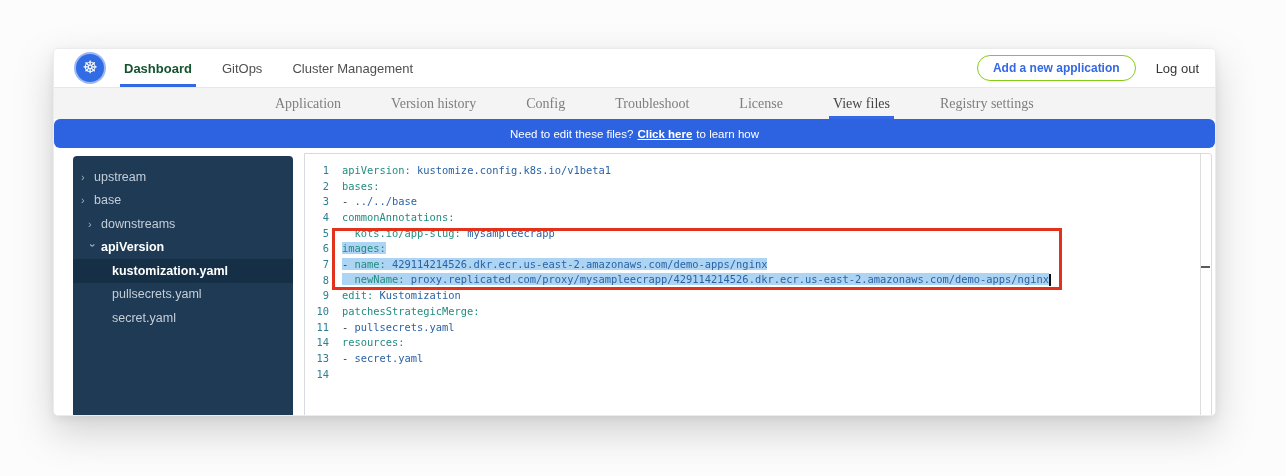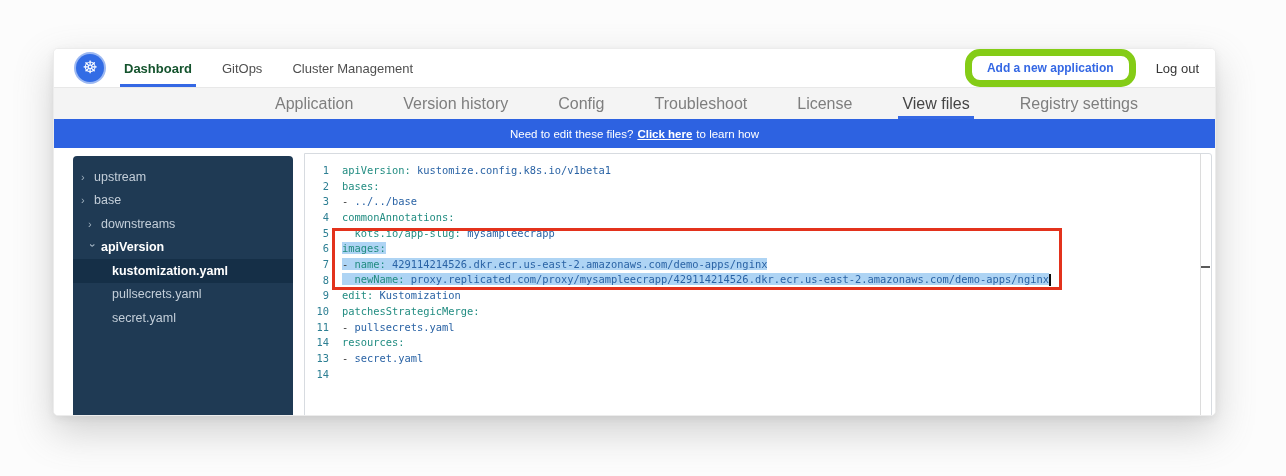--- a/index.html
+++ b/index.html
@@ -22,37 +22,37 @@
   .logo { width:28px; height:28px; border-radius:50%; background:var(--logo-blue);
           box-shadow:0 0 0 2px #9db9f2; color:#fff; font-size:17px; line-height:28px;
           text-align:center; }
   .nav-items { display:flex; align-items:stretch; }
   .nav-item { position:relative; display:flex; align-items:center; padding:0 4px;
               margin-right:22px; font-size:13px; color:#4f4f4f; cursor:pointer; }
   .nav-item.active { color:#14532d; font-weight:bold; }
   .nav-item.active::after { content:""; position:absolute; left:0; right:0; bottom:0;
               height:3px; background:var(--accent); }
   .topnav .spacer { flex:1; }
-  .add-btn { align-self:center; border:7px solid #84cc16; color:var(--accent);
+  .add-btn { align-self:center; border:1px solid #84cc16; color:var(--accent);
              background:#fff; border-radius:15px; padding:5px 15px; font-size:12px;
              font-weight:bold; font-family:inherit; cursor:pointer; margin-right:20px; }
   .logout { align-self:center; font-size:13px; color:#363636; cursor:pointer; }
 
   
   .subnav { height:31px; background:#f4f4f4; display:flex; align-items:stretch;
             padding-left:219px; }
   .tab { position:relative; display:flex; align-items:center; padding:0 2px;
-         margin-right:46px; font-size:16px; color:#7e7e7e; cursor:pointer; }
+         margin-right:46px; font-size:14px; color:#7e7e7e; cursor:pointer;font-family:Liberation Serif, serif; }
   .tab.active { color:#454545; }
   .tab.active::after { content:""; position:absolute; left:-2px; right:-2px; bottom:0;
          height:3px; background:var(--accent); }
 
   
   .banner { height:29px; background:var(--banner-blue); color:#fff; font-size:11.5px;
-            display:flex; align-items:center; justify-content:center; }
+            display:flex; align-items:center; justify-content:center;border-radius:6px; }
   .banner b { text-decoration:underline; margin:0 4px; cursor:pointer; }
 
   
   .content { position:relative; height:269px; background:#fff; }
 
   .sidebar { position:absolute; left:19px; top:8px; width:220px; bottom:0;
              background:var(--sidebar-navy); border-radius:4px 4px 0 0;
              padding-top:9px; font-size:12.5px; color:#c3ced9; }
   .tree-row { height:23.5px; display:flex; align-items:center; cursor:pointer; }
   .tree-row .chev { display:inline-block; width:10px; font-size:11px; color:#9fb0bf;

